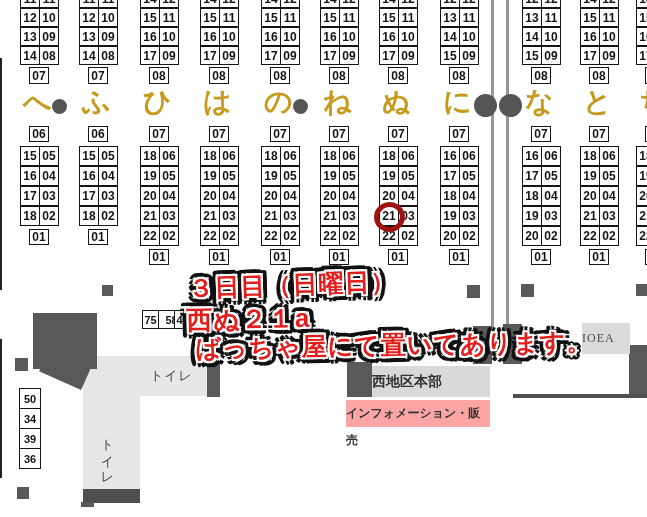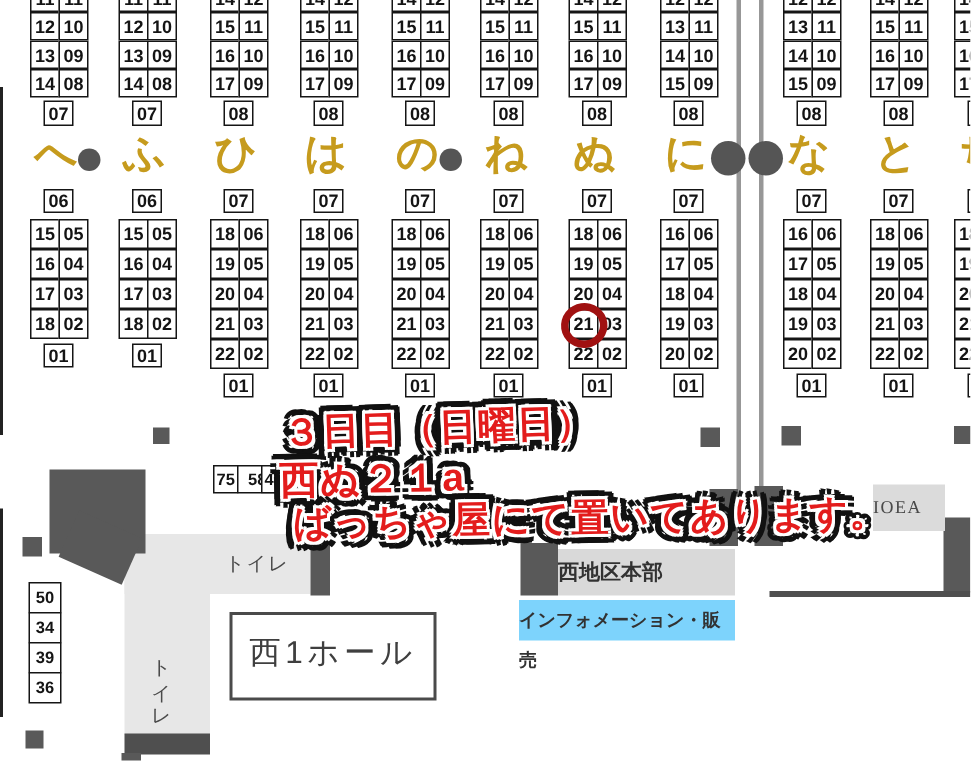--- a/index.html
+++ b/index.html
@@ -62,29 +62,26 @@
   <div class="blk" style="left:44px;top:348px;width:46px;height:34px;transform:rotate(24deg);"></div>
 
   <div class="corr" style="left:83px;top:356px;width:124px;height:40px;"></div>
   <div class="corr" style="left:83px;top:356px;width:57px;height:134px;"></div>
   <div class="blk" style="left:207px;top:355px;width:13px;height:42px;"></div>
   <div class="bar" style="left:83px;top:489px;width:57px;height:14px;"></div>
   <div class="blk" style="left:81px;top:502px;width:13px;height:5px;"></div>
   <div class="maptext" style="left:150px;top:367px;">トイレ</div>
   <div class="maptext vtext" style="left:98px;top:430px;">トイレ</div>
 
-  <div id="hallbox">
-    <span>西1ホール</span>
-  </div>
 
   <div class="blk" style="left:347px;top:362px;width:25px;height:35px;"></div>
   <div class="graybox" style="left:372px;top:366px;width:118px;height:31px;background:#d9d9d9;">
     <span style="line-height:31px;font-size:14px;font-weight:bold;">西地区本部</span>
   </div>
-  <div class="graybox" style="left:346px;top:400px;width:144px;height:27px;background:#7dd3fc;">
+  <div class="graybox" style="left:346px;top:400px;width:144px;height:27px;background:#fca5a5;">
     <span style="line-height:27px;font-size:12px;font-weight:bold;">インフォメーション・販売</span>
   </div>
 
   <div class="graybox" style="left:582px;top:323px;width:48px;height:31px;background:#dbdbdb;">
     <span style="line-height:31px;font-size:12px;letter-spacing:1px;font-family:'Liberation Serif',serif;color:#4a4a4a;">IOEA</span>
   </div>
   <div class="blk" style="left:629px;top:345px;width:18px;height:50px;"></div>
   <div class="bar" style="left:513px;top:394px;width:134px;height:4px;"></div>
 
   <div class="dot" style="left:474px;top:94px;width:23px;height:23px;"></div>

